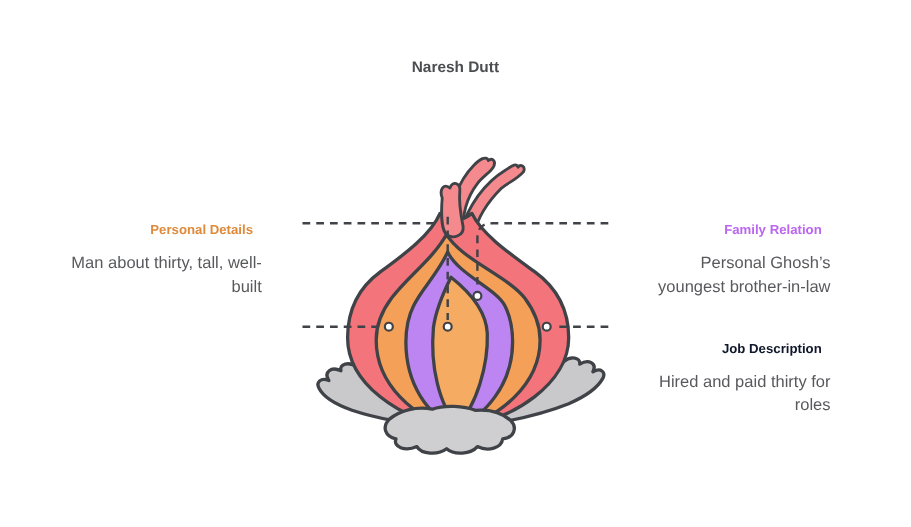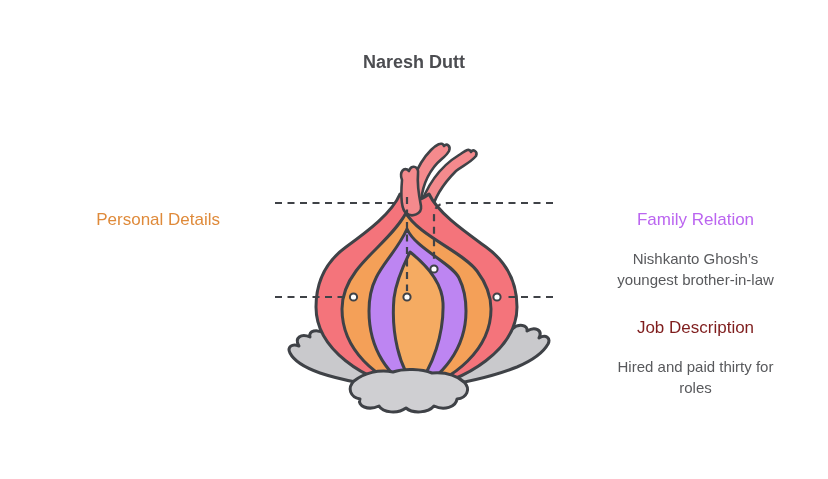--- a/index.html
+++ b/index.html
@@ -8,31 +8,31 @@
     width:828px;height:479px;
     background:#ffffff;
     overflow:hidden;
     font-family:"Liberation Sans", sans-serif;
   }
   .title{
     position:absolute;
     top:52px;left:0;width:100%;
     margin:0;
     text-align:center;
-    font-size:18px;
+    font-size:14px;
     font-weight:700;
     color:#4c4d51;
   }
   .label-block{position:absolute;}
   .label-block.left{left:53px;width:185px;text-align:right;}
-  .label-block.right{left:608px;width:175px;text-align:center;}
+  .label-block.right{left:580px;width:175px;text-align:right;}
   .label-block .heading{
-    margin:18px;
-    font-size:17px;
-    font-weight:400;
+    margin:8px;
+    font-size:12px;
+    font-weight:700;
     line-height:21px;
   }
   .label-block .body{
     margin:9px 0 0 0;
     font-size:15px;
     line-height:21px;
     color:#58595c;
   }
   .pos-row1{top:191px;}
   .pos-row2{top:299px;}
@@ -40,30 +40,31 @@
 </style>
 </head>
 <body>
 
 <div class="canvas">
 
   <h1 class="title" style="color: rgb(76, 77, 81);">Naresh Dutt</h1>
 
   <section class="label-block left pos-row1">
     <h2 class="heading" style="color: rgb(223, 138, 58);">Personal Details</h2>
+    <p class="body" style="color: rgb(88, 89, 92);">Man about thirty, tall, well-built</p>
   </section>
 
 
   <section class="label-block right pos-row1">
     <h2 class="heading" style="color: rgb(187, 101, 240);">Family Relation</h2>
-    <p class="body" style="color: rgb(88, 89, 92);">Nishkanto Ghosh’s youngest brother-in-law</p>
+    <p class="body" style="color: rgb(88, 89, 92);">Personal Ghosh’s youngest brother-in-law</p>
   </section>
 
   <section class="label-block right pos-row2">
-    <h2 class="heading" style="color: #7f1d1d;">Job Description</h2>
+    <h2 class="heading" style="color: #0f172a;">Job Description</h2>
     <p class="body" style="color: rgb(88, 89, 92);">Hired and paid thirty for roles</p>
   </section>
 
   <svg class="onion-svg" viewBox="0 0 828 479">
 
     <path stroke-width="3" stroke-linejoin="round" d="M 404 389 C 375 386, 344 381, 320 373 C 306 368, 294 361, 290 353
          C 287 347, 292 343, 299 346 C 294 338, 301 333, 310 337
          C 308 331, 317 328, 325 334 C 345 343, 368 357, 384 370
          C 392 377, 399 383, 404 389 Z" fill="#c9c9cc" stroke="#3f4247"></path>
     <path stroke-width="3" stroke-linejoin="round" d="M 430 388 C 458 384, 492 377, 517 367 C 531 361, 543 353, 548 344

